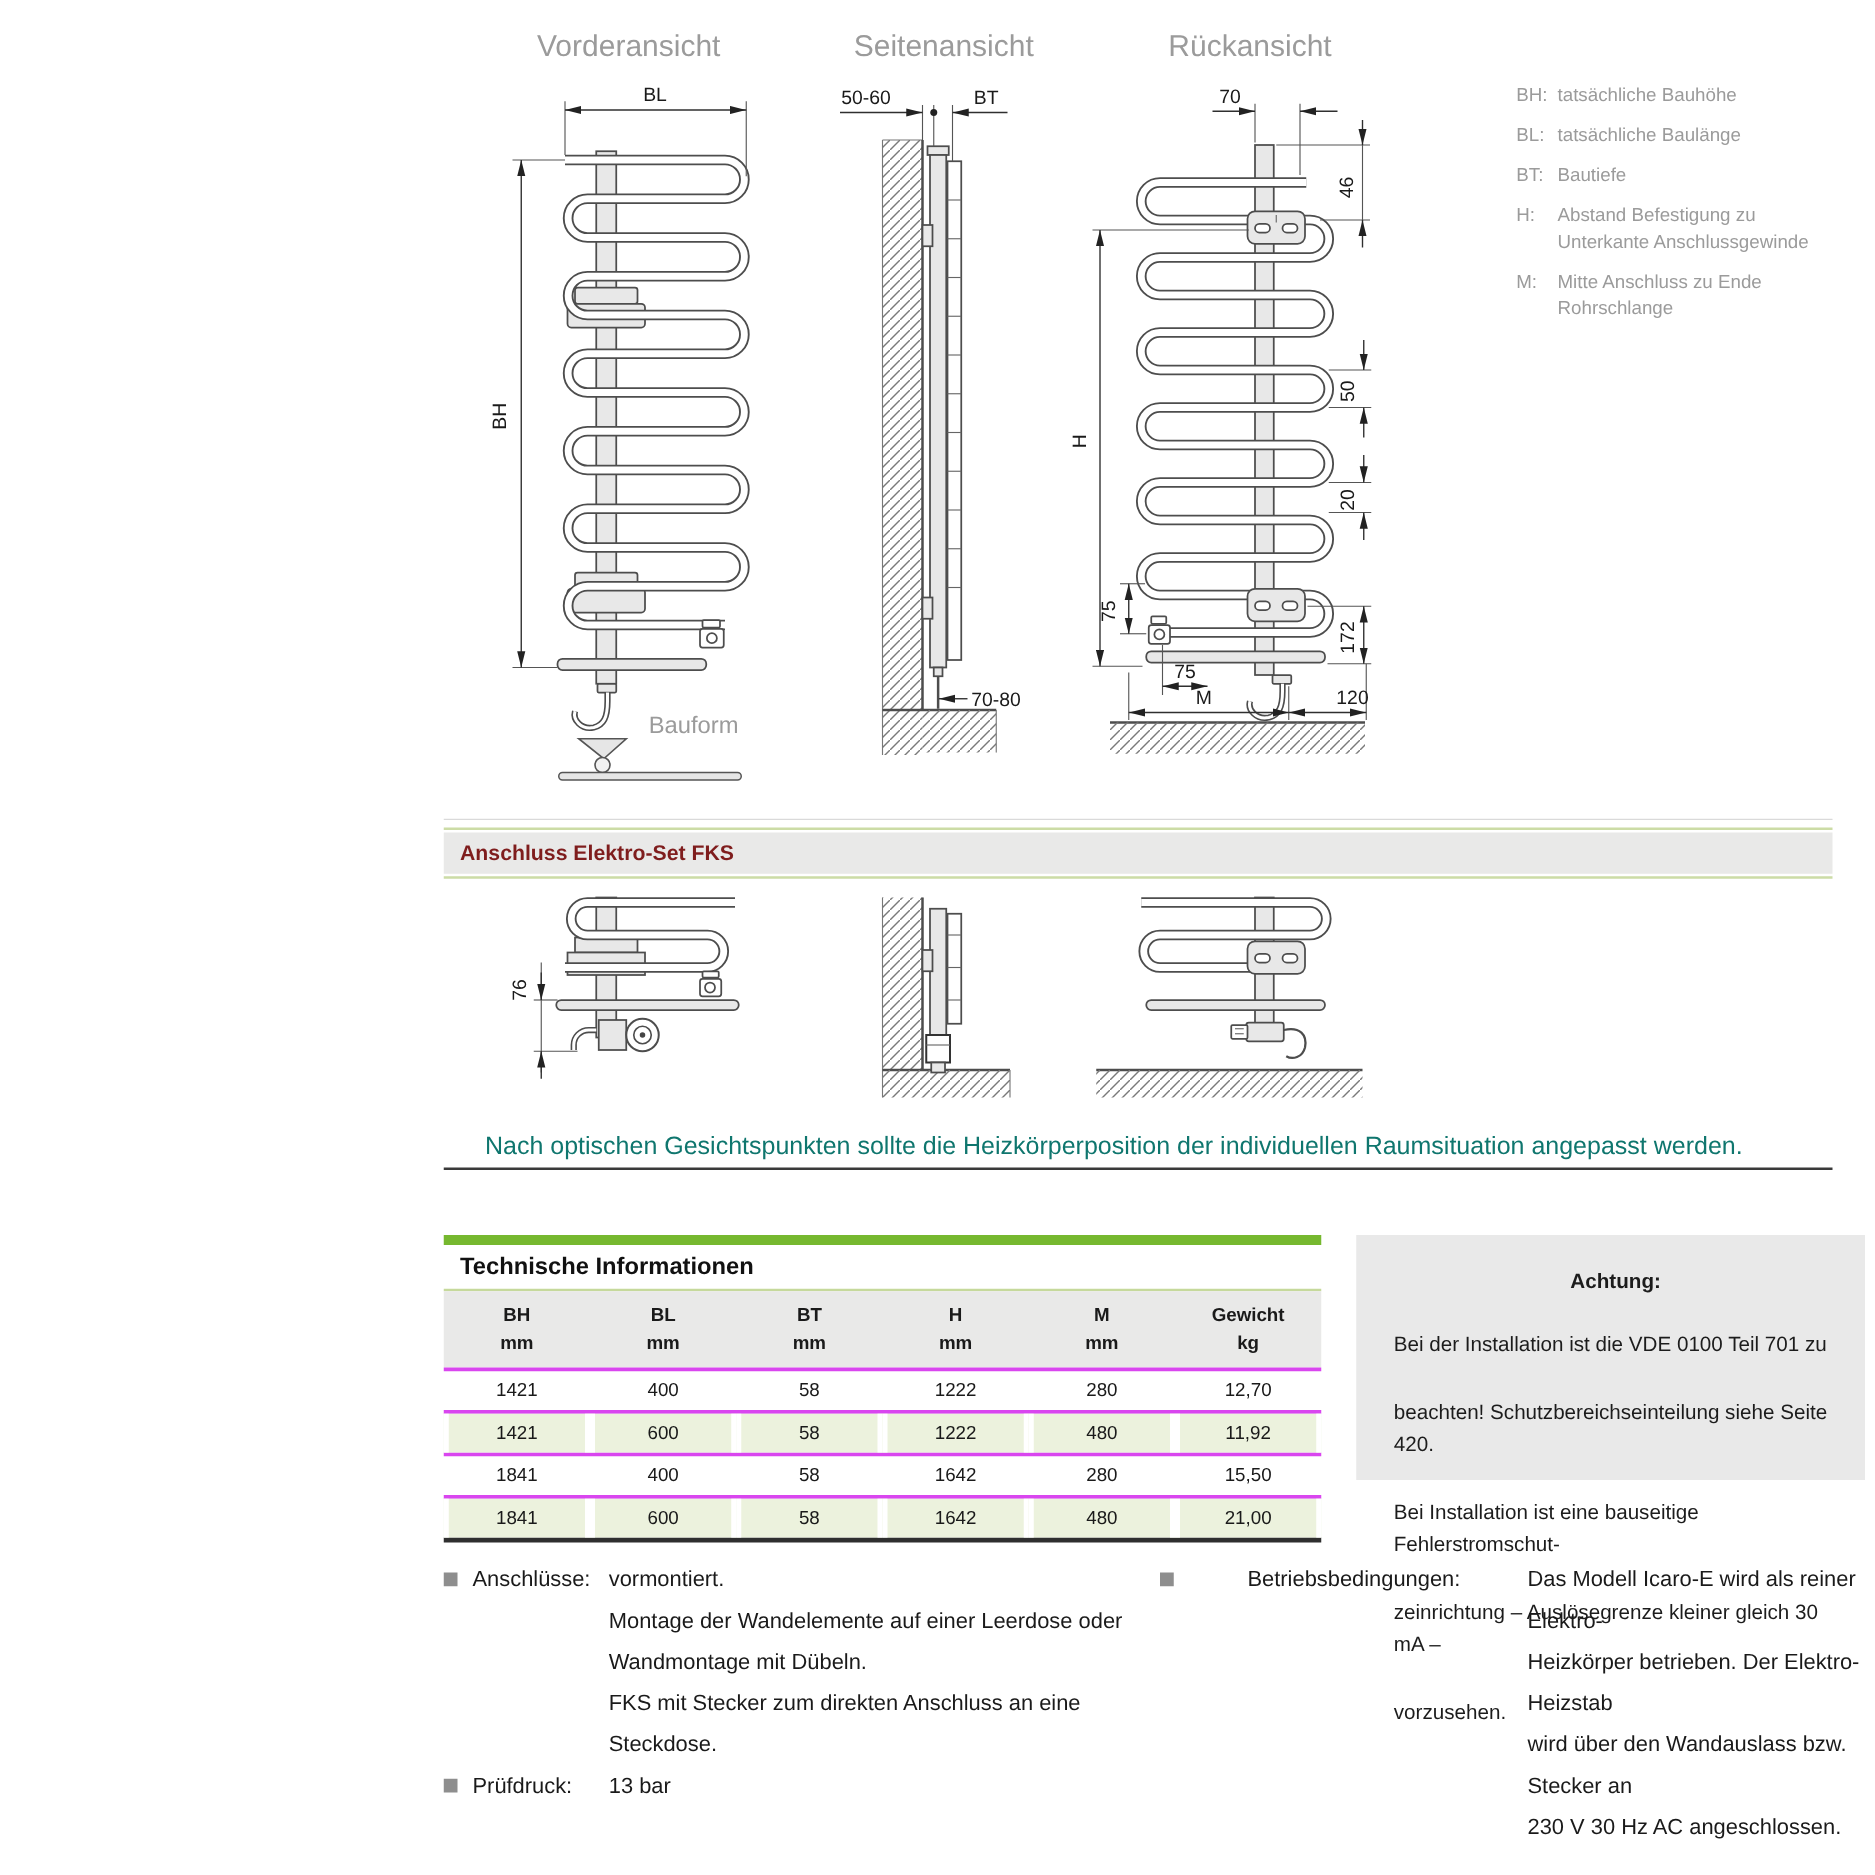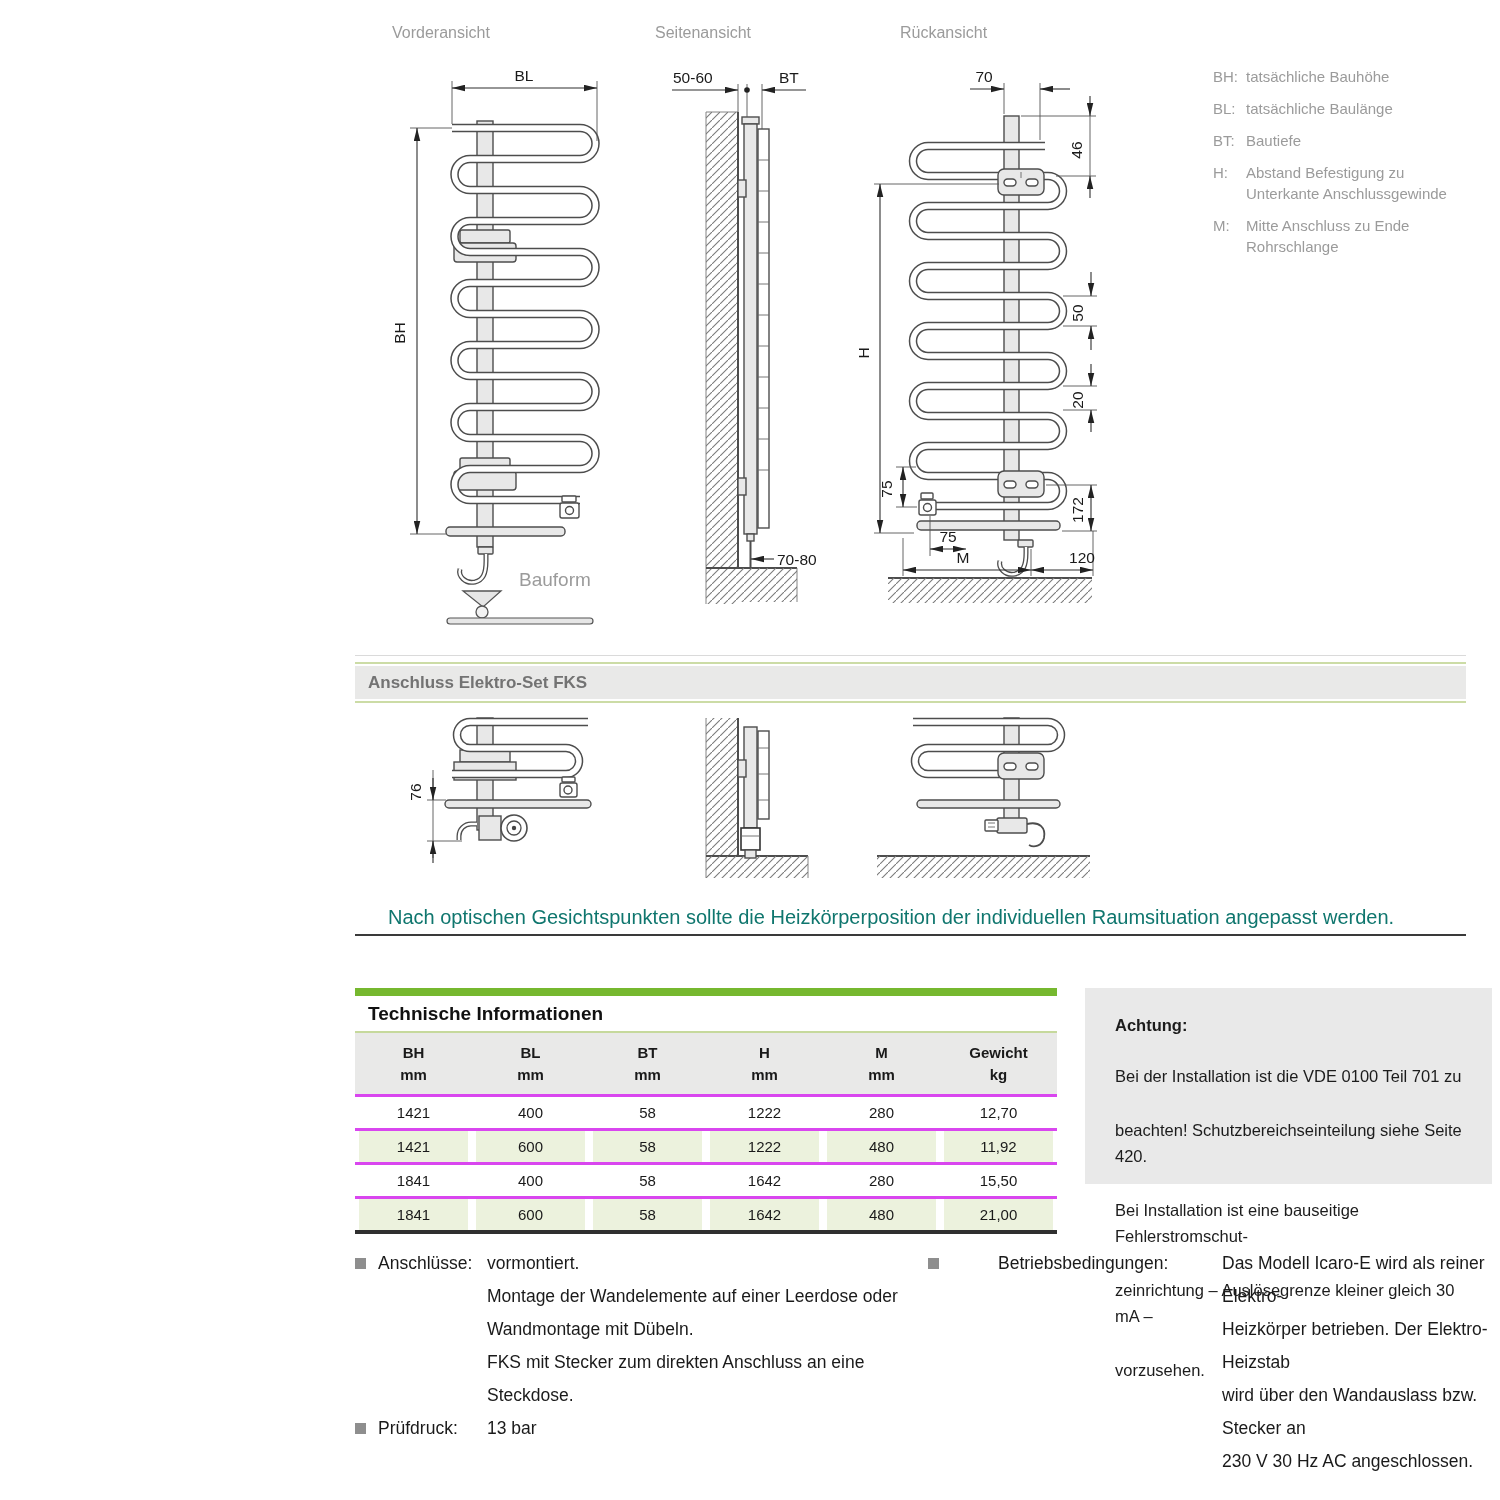--- a/index.html
+++ b/index.html
@@ -1,19 +1,19 @@
 <!DOCTYPE html>
 <html><head>
 <meta charset="utf-8">
 <style>
   html,body{margin:0;padding:0;background:#fff;}
   .page{position:relative;width:1500px;height:1500px;background:#fff;font-family:"Liberation Sans",sans-serif;overflow:hidden;}
   .abs{position:absolute;}
   
-  .view-title{position:absolute;top:24px;font-size:16px;color:#9b9b9b;}
+  .view-title{position:absolute;top:24px;font-size:24px;color:#9b9b9b;text-align:center;}
   
   .legend{position:absolute;left:1213px;top:66px;width:285px;font-size:15px;color:#9b9b9b;line-height:21px;}
   .leg-row{display:grid;grid-template-columns:33px 1fr;margin-bottom:11px;}
   
   svg{position:absolute;overflow:visible;}
   .t-o{fill:none;stroke:#4d4d4d;stroke-width:8.5;}
   .t-i{fill:none;stroke:#ffffff;stroke-width:5.5;}
   .t2-o{fill:none;stroke:#4d4d4d;stroke-width:5;}
   .t2-i{fill:none;stroke:#ffffff;stroke-width:2.4;}
   .part{fill:#e8e8e8;stroke:#4d4d4d;stroke-width:1.4;}
@@ -21,38 +21,38 @@
   .dl{stroke:#2f2f2f;stroke-width:1.1;fill:none;}
   .ref{stroke:#555;stroke-width:0.9;fill:none;}
   .thick{stroke:#4d4d4d;stroke-width:2;fill:none;}
   .edge{stroke:#777;stroke-width:0.9;fill:none;}
   .dim{font-size:15.5px;fill:#1a1a1a;}
   .glabel{font-size:19px;fill:#9b9b9b;}
   .tick{stroke:#666;stroke-width:0.9;}
   
   .sec-hairline{left:355px;top:655px;width:1111px;height:1px;background:#dadada;}
   .sec-green{left:355px;width:1111px;height:2px;background:#ccdca6;}
-  .sec-bar{left:355px;top:666px;width:1111px;height:33px;background:#e9e9e8;font-size:17px;font-weight:bold;color:#737373;line-height:33px;padding-left:13px;box-sizing:border-box;}
+  .sec-bar{left:355px;top:666px;width:1111px;height:33px;background:#e9e9e8;font-size:17px;font-weight:bold;color:#7f1d1d;line-height:33px;padding-left:13px;box-sizing:border-box;}
   .caption{left:388px;top:906px;width:1090px;font-size:20px;color:#0f766e;}
   .dark-rule{left:355px;top:934px;width:1111px;height:2px;background:#3a3a3a;}
   
   .tbl{left:355px;top:988px;width:702px;}
   .tbl-greenbar{height:8px;background:#76b82f;}
   .tbl-title{font-size:19px;font-weight:bold;color:#111;padding:7px 0 6px 13px;}
   .tbl-underline{height:2px;background:#c6d99c;}
   .tbl-head{display:grid;grid-template-columns:repeat(6,1fr);background:#e9e9e8;padding:10px 0 10px;text-align:center;}
   .hl{font-weight:bold;font-size:15px;color:#1a1a1a;line-height:19px;}
   .hu{font-weight:bold;font-size:15px;color:#1a1a1a;line-height:19px;margin-top:3px;}
   .tbl-row{display:grid;grid-template-columns:repeat(6,1fr);height:31px;font-size:15px;color:#1a1a1a;border-top:3px solid #d946ef;}
   .cell{display:flex;align-items:center;justify-content:center;height:100%;box-sizing:border-box;}
   .tbl-row.green .cell{background:#ecf2dd;border-left:4px solid #fff;border-right:4px solid #fff;}
   .tbl-bottom{height:4px;background:#2f2f2f;}
   
   .notice{left:1085px;top:988px;width:407px;height:196px;background:#e9e9e9;box-sizing:border-box;padding:28px 22px 0 30px;font-size:16.5px;color:#1c1c1c;}
-  .notice-title{font-weight:bold;margin-bottom:6px;}
+  .notice-title{font-weight:bold;margin-bottom:6px;text-align:center;}
   .notice-line{line-height:26px;margin-top:28px;}
   
   .notes-left{left:355px;top:1247px;width:548px;}
   .notes-right{left:928px;top:1247px;width:568px;}
   .note-row{display:grid;line-height:33px;font-size:17.5px;color:#1a1a1a;}
   .notes-left .note-row{grid-template-columns:23px 109px 1fr;}
   .notes-right .note-row{grid-template-columns:23px 177px 1fr;gap:47px;}
   .bullet{width:11px;height:11px;background:#8e8e8e;margin-top:11px;}
 </style>
 </head>

